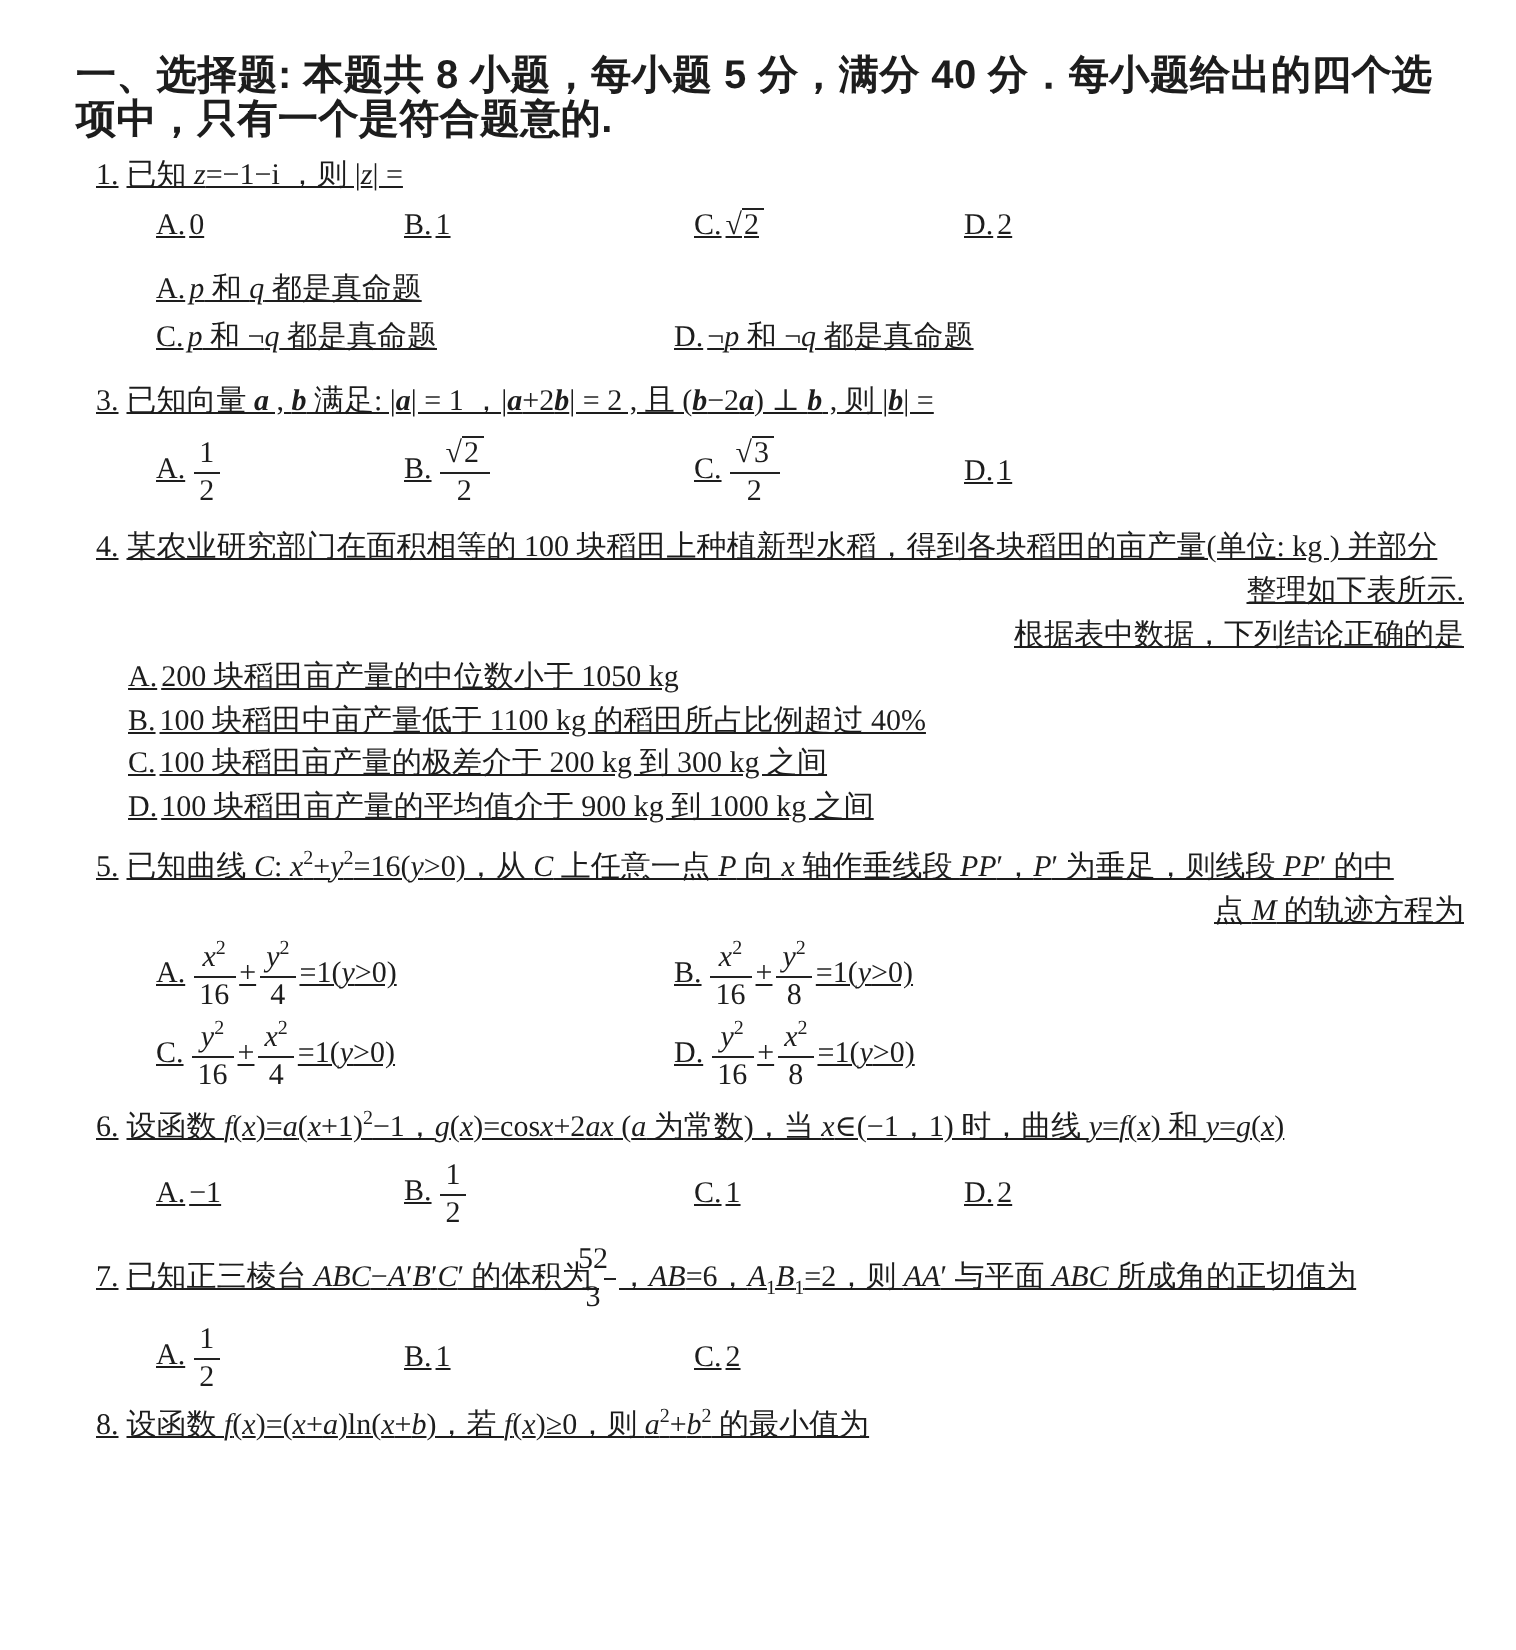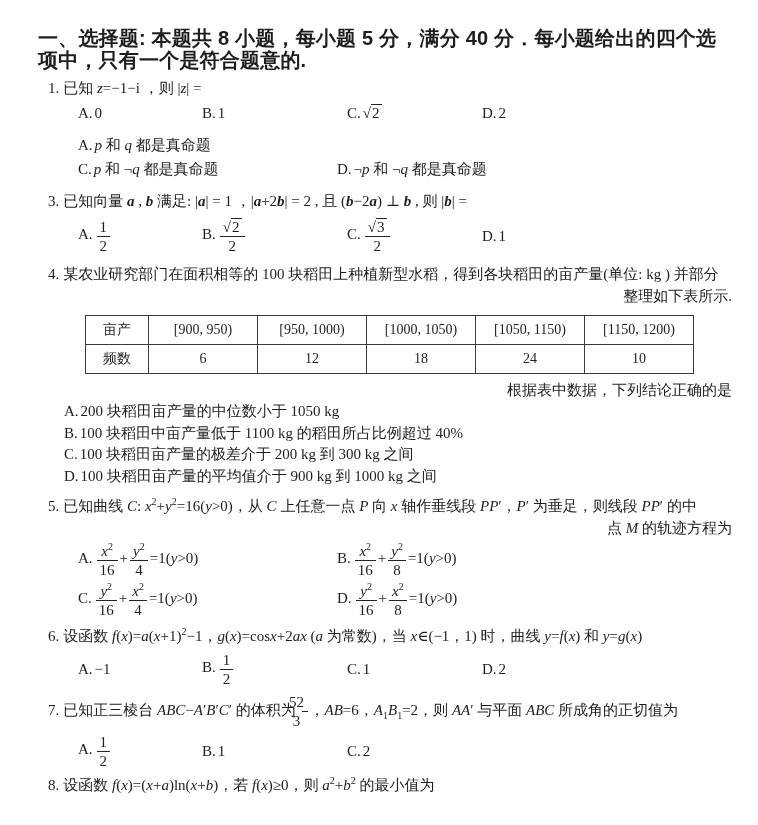--- a/index.html
+++ b/index.html
@@ -9,21 +9,21 @@
     font-size:15px;line-height:22px;
   }
   .page{padding:27px 26px 0 38px;}
   .hdr{
     font-family:"Liberation Sans","DejaVu Sans",sans-serif;
     font-weight:bold;font-size:20px;letter-spacing:.2px;
   }
   i{font-style:italic;}
   sup{font-size:10px;line-height:0;vertical-align:super;}
   sub{font-size:10px;line-height:0;vertical-align:sub;}
-  .q{margin-top:8px;}
+  .q{margin-top:8px;text-decoration:underline;}
   .mt4{margin-top:4px}.mt6{margin-top:6px}.mt8{margin-top:8px}.mt10{margin-top:10px}
   .sl{padding-left:26px;text-indent:-16px;}
   .sl2{padding-left:26px;text-align:right;}
   .qn{margin-right:4px;}
   
   .row4{display:grid;grid-template-columns:124px 145px 135px auto;margin-left:40px;margin-top:3px;}
   .row2{display:grid;grid-template-columns:259px auto;margin-left:40px;margin-top:2px;}
   .tall{min-height:42px;align-items:center;}
   .tall2{min-height:38px;align-items:center;}
   .vopts{margin-left:26px;}
@@ -84,40 +84,20 @@
               <span class="n"><span class="rt">√<span class="rb">3</span></span></span>
               <span class="d">2</span>
             </span></span></span>
       <span class="opt"><span class="olab">D.</span><span>1</span></span>
     </div>
   </div>
 
   <div class="q mt6">
     <div class="sl"><span class="qn">4.</span><span>某农业研究部门在面积相等的 100 块稻田上种植新型水稻，得到各块稻田的亩产量(单位: kg ) 并部分</span></div>
     <div class="sl2">整理如下表所示.</div>
-    <table class="yt">
-      <tbody>
-          <tr>
-        <td class="c0">亩产</td>
-        <td class="ci">[900, 950)</td>
-        <td class="ci">[950, 1000)</td>
-        <td class="ci">[1000, 1050)</td>
-        <td class="ci">[1050, 1150)</td>
-        <td class="ci">[1150, 1200)</td>
-      </tr>
-      <tr>
-        <td class="c0">频数</td>
-        <td class="ci">6</td>
-        <td class="ci">12</td>
-        <td class="ci">18</td>
-        <td class="ci">24</td>
-        <td class="ci">10</td>
-      </tr>
-    </tbody>
-      </table>
     <div class="sl2">根据表中数据，下列结论正确的是</div>
     <div class="vopts">
       <div class="vopt"><span class="olab">A.</span><span>200 块稻田亩产量的中位数小于 1050 kg</span></div>
       <div class="vopt"><span class="olab">B.</span><span>100 块稻田中亩产量低于 1100 kg 的稻田所占比例超过 40%</span></div>
       <div class="vopt"><span class="olab">C.</span><span>100 块稻田亩产量的极差介于 200 kg 到 300 kg 之间</span></div>
       <div class="vopt"><span class="olab">D.</span><span>100 块稻田亩产量的平均值介于 900 kg 到 1000 kg 之间</span></div>
     </div>
   </div>
 
   <div class="q mt8">

